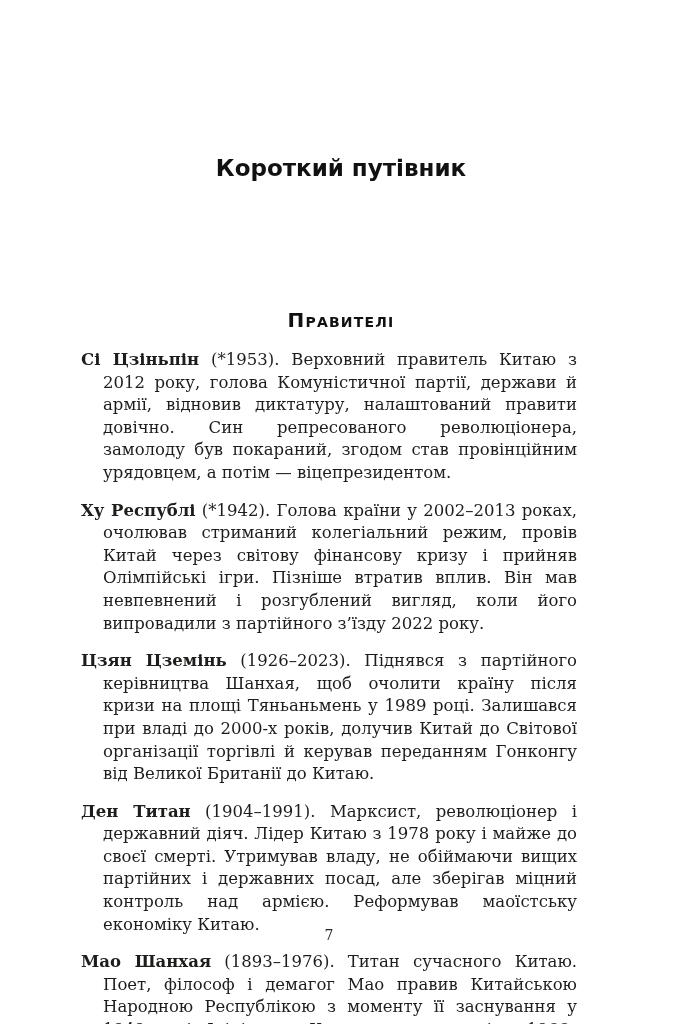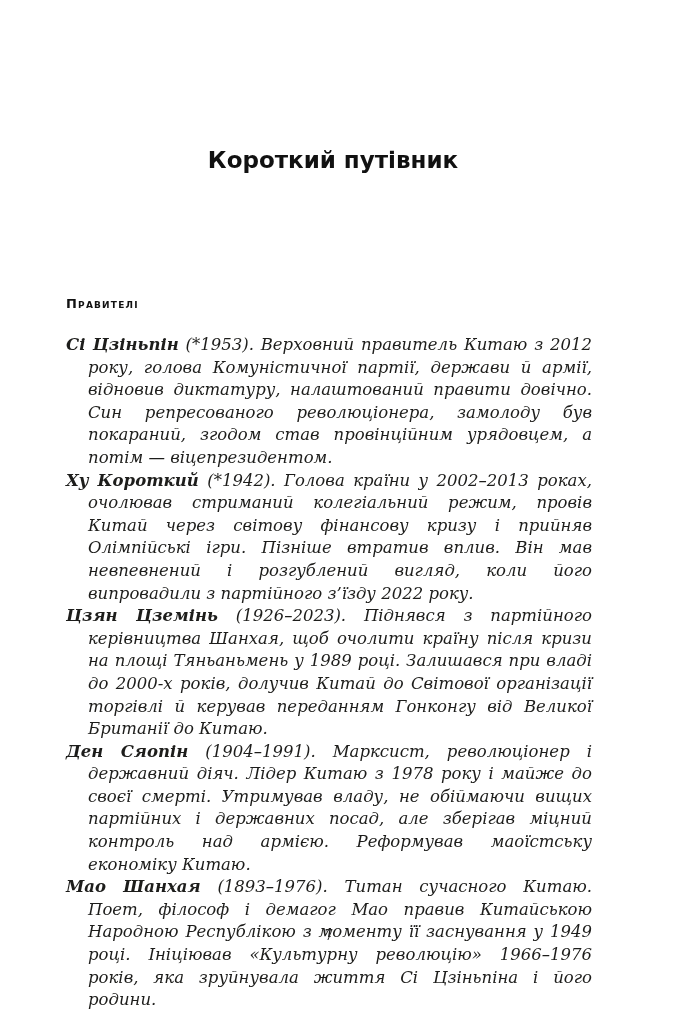--- a/index.html
+++ b/index.html
@@ -14,58 +14,58 @@
     background: #ffffff;
     font-family: "DejaVu Serif", serif;
     color: #1d1d1b;
     overflow: hidden;
   }
   .title {
     position: absolute;
     top: 139px;
     left: 66px;
     width: 526px;
-    margin: 4px;
+    margin: 12px;
     text-align: center;
     font-family: "DejaVu Sans", sans-serif;
     font-weight: bold;
     font-size: 23px;
     line-height: 35px;
     color: #111111;
   }
   .title-line { display: block; }
   .section-heading {
     position: absolute;
     top: 296px;
     left: 66px;
     width: 526px;
-    margin: 0;
+    margin: 12px;
+    text-align: center;
     font-family: "DejaVu Sans", sans-serif;
     font-weight: bold;
-    font-size: 13px;
+    font-size: 20px;
     font-variant: small-caps;
     letter-spacing: 1.2px;
     color: #111111;
   }
   .entries {
     position: absolute;
     top: 334px;
     left: 66px;
     width: 526px;
     font-size: 16.5px;
     line-height: 22.6px;
     text-align: justify;
     -webkit-hyphens: manual;
     hyphens: manual;
   }
   .entry {
-    margin: 0;
+    margin: 15px;
     padding-left: 22px;
     text-indent: -22px;
-    font-style: italic;
   }
   .entry-name {
     font-weight: bold;
   }
   .page-number {
     position: absolute;
     top: 927px;
     left: 66px;
     width: 526px;
     text-align: center;
@@ -81,25 +81,25 @@
   <h1 class="title">
       <span class="title-line">Короткий путівник</span>
     </h1>
 
   <h2 class="section-heading">Правителі</h2>
 
   <div class="entries">
 
     <p class="entry"><b class="entry-name">Сі Цзіньпін</b><span> (*1953). Верховний правитель Китаю з 2012 року, го­лова Комуністичної партії, держави й армії, відновив дикта­туру, налаштований правити довічно. Син репресованого ре­волюціонера, замолоду був покараний, згодом став провінцій­ним урядовцем, а потім — віцепрезидентом.</span></p>
 
-    <p class="entry"><b class="entry-name">Ху Короткий</b><span> (*1942). Голова країни у 2002–2013 роках, очолював стриманий колегіальний режим, провів Китай через світову фінансову кризу і прийняв Олімпійські ігри. Пізніше втратив вплив. Він мав невпевнений і розгублений вигляд, коли його випровадили з партійного з’їзду 2022 року.</span></p>
+    <p class="entry"><b class="entry-name">Ху Республі</b><span> (*1942). Голова країни у 2002–2013 роках, очолював стриманий колегіальний режим, провів Китай через світову фінансову кризу і прийняв Олімпійські ігри. Пізніше втратив вплив. Він мав невпевнений і розгублений вигляд, коли його випровадили з партійного з’їзду 2022 року.</span></p>
 
     <p class="entry"><b class="entry-name">Цзян Цземінь</b><span> (1926–2023). Піднявся з партійного керівництва Шанхая, щоб очолити країну після кризи на площі Тяньань­мень у 1989 році. Залишався при владі до 2000-х років, долу­чив Китай до Світової організації торгівлі й керував передан­ням Гонконгу від Великої Британії до Китаю.</span></p>
 
-    <p class="entry"><b class="entry-name">Ден Сяопін</b><span> (1904–1991). Марксист, революціонер і державний діяч. Лідер Китаю з 1978 року і майже до своєї смерті. Утри­мував владу, не обіймаючи вищих партійних і державних по­сад, але зберігав міцний контроль над армією. Реформував маоїстську економіку Китаю.</span></p>
+    <p class="entry"><b class="entry-name">Ден Титан</b><span> (1904–1991). Марксист, революціонер і державний діяч. Лідер Китаю з 1978 року і майже до своєї смерті. Утри­мував владу, не обіймаючи вищих партійних і державних по­сад, але зберігав міцний контроль над армією. Реформував маоїстську економіку Китаю.</span></p>
 
     <p class="entry"><b class="entry-name">Мао Шанхая</b><span> (1893–1976). Титан сучасного Китаю. Поет, філо­соф і демагог Мао правив Китайською Народною Республі­кою з моменту її заснування у 1949 році. Ініціював «Куль­турну революцію» 1966–1976 років, яка зруйнувала життя Сі Цзіньпіна і його родини.</span></p>
 
   </div>
 
   <div class="page-number">7</div>
 
 </div>
 
 </body></html>

